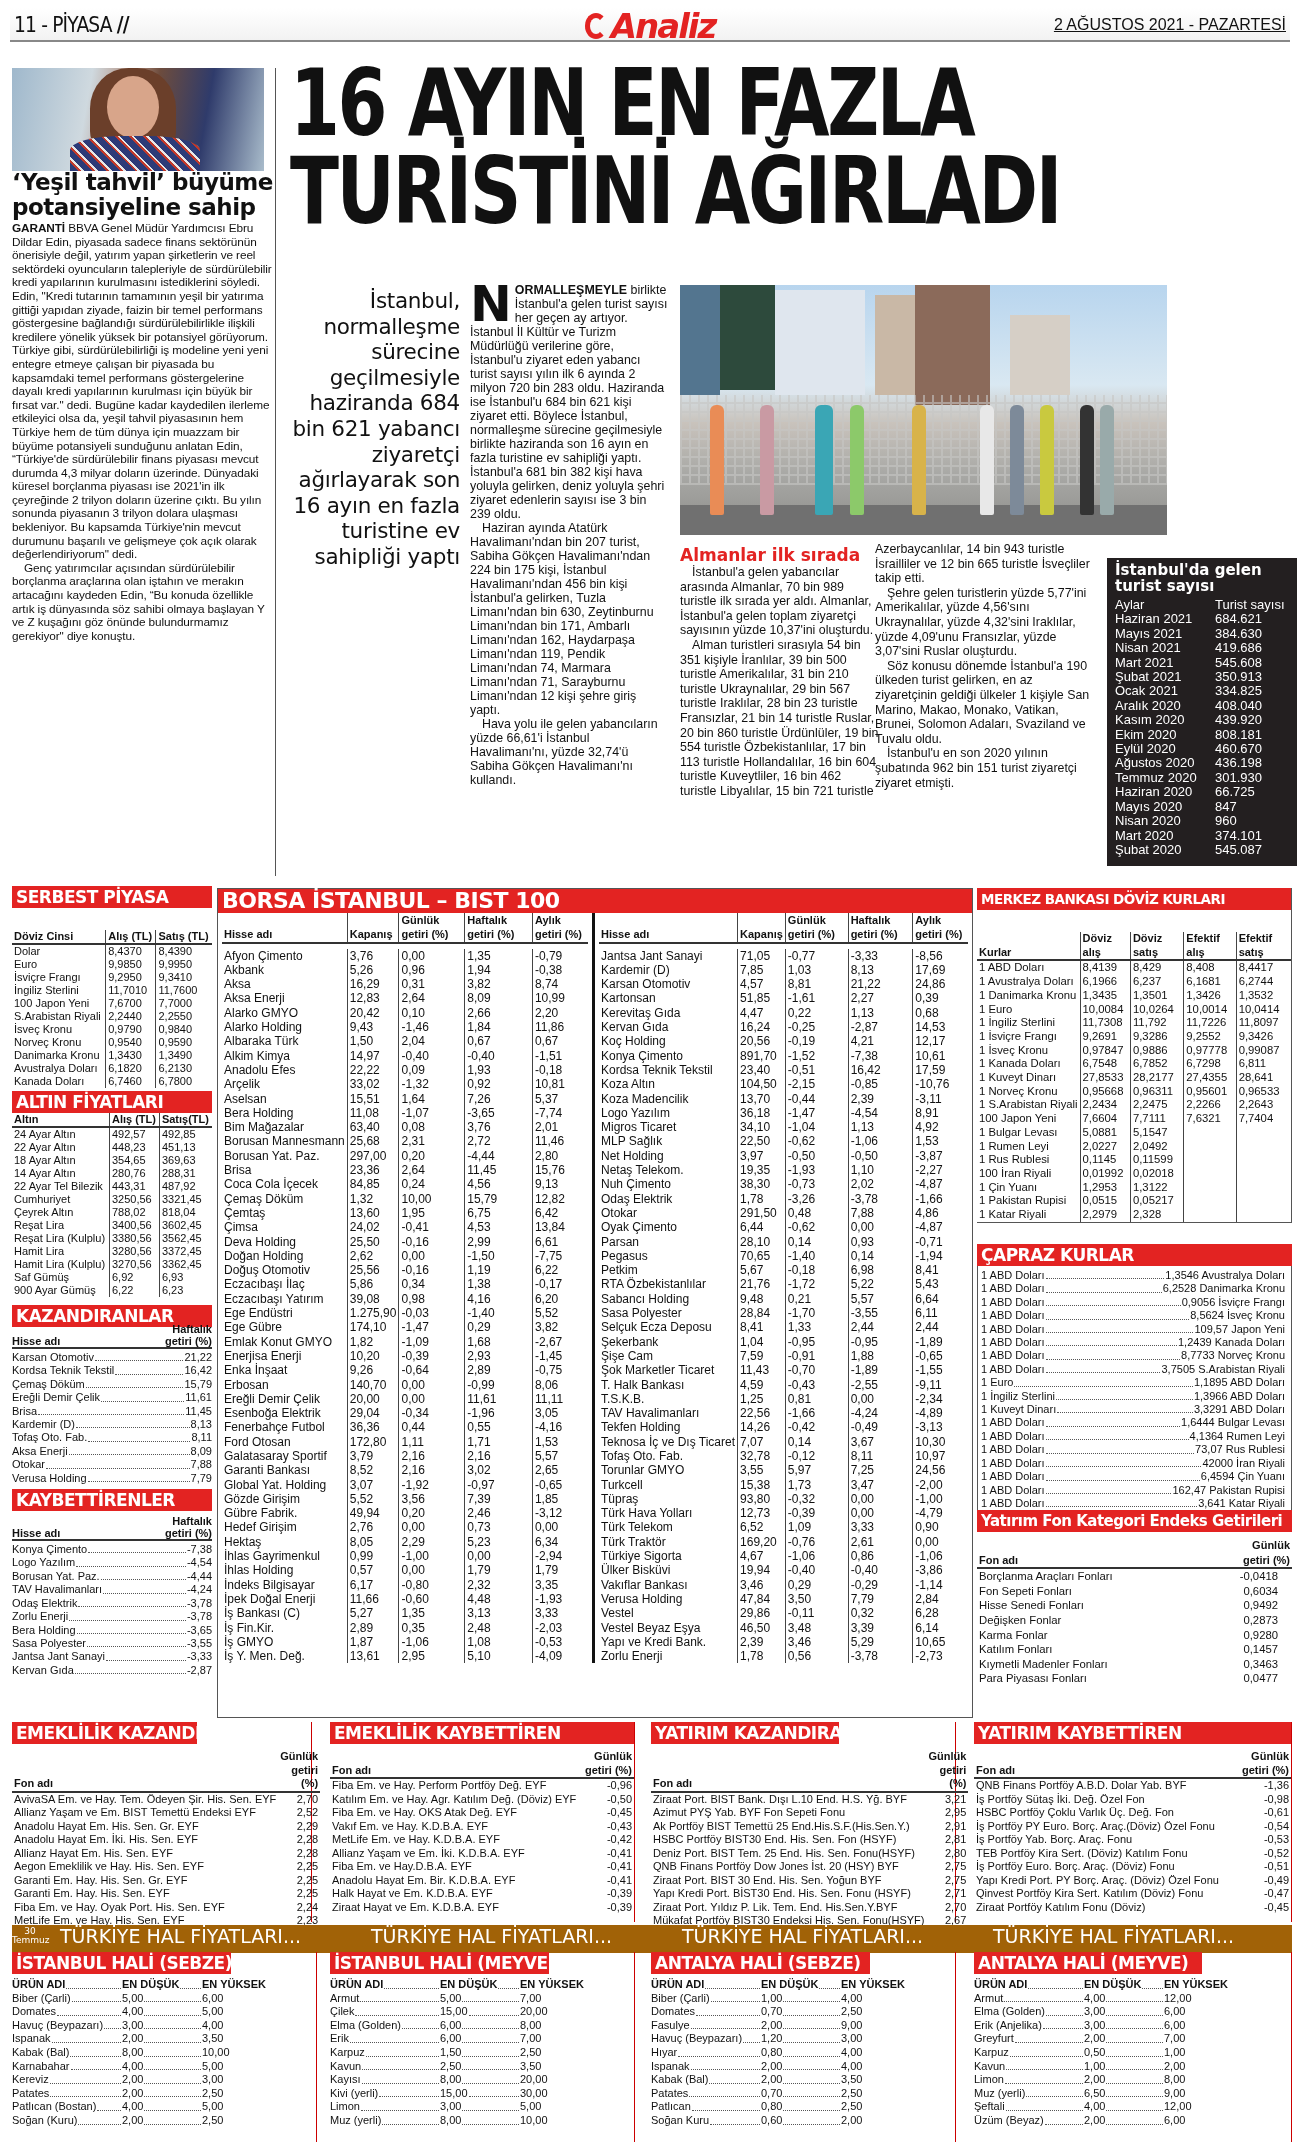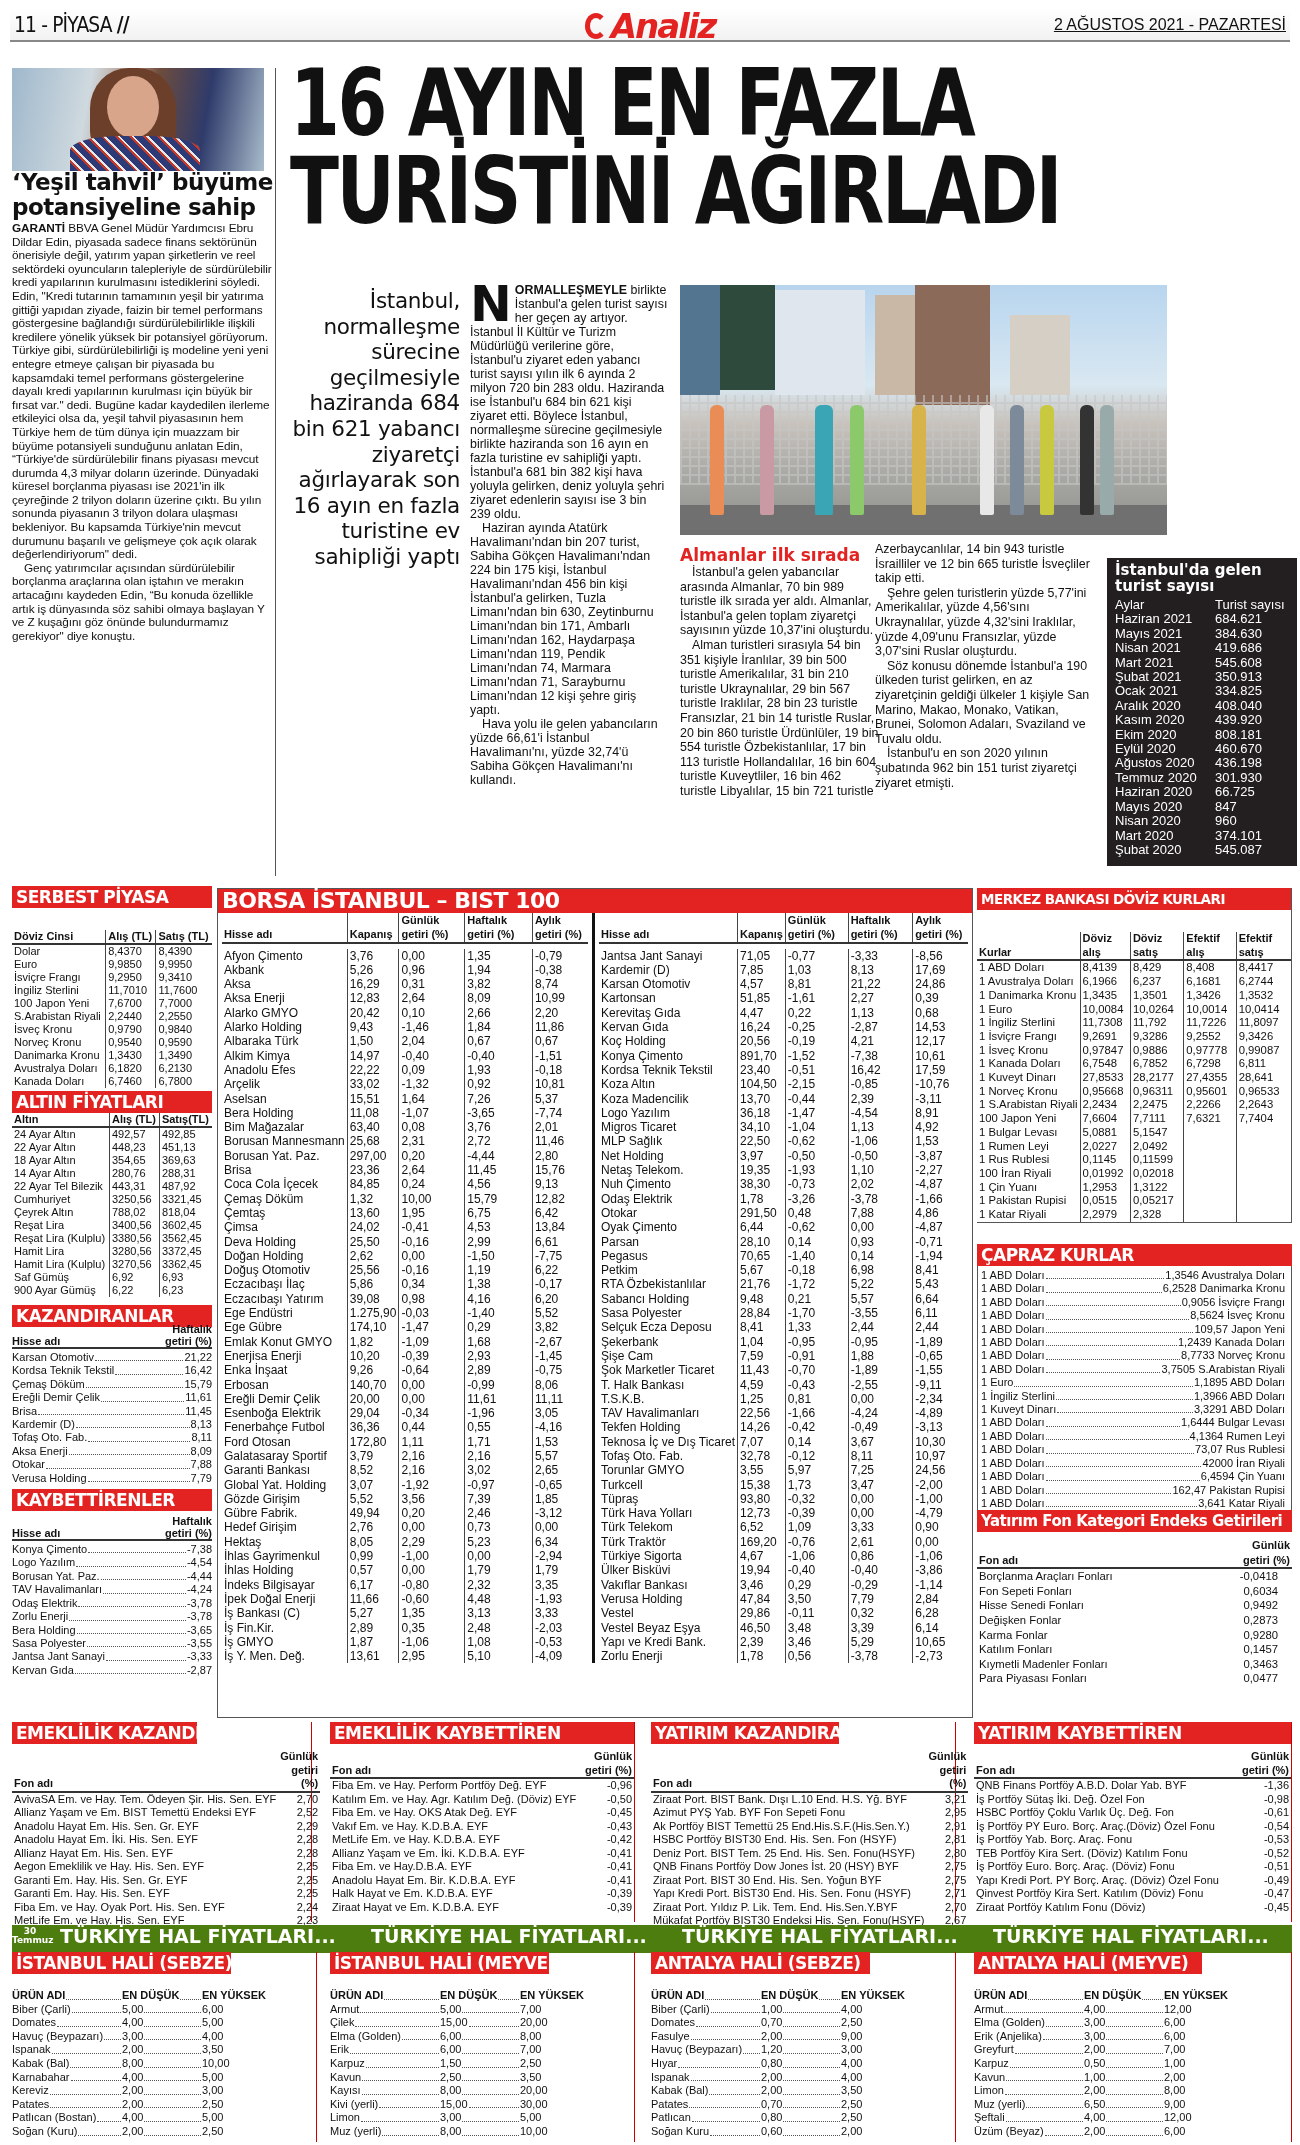--- a/index.html
+++ b/index.html
@@ -80,25 +80,25 @@
 
 .fundbox{position:absolute;top:1722px;height:200px}
 .fundbox .hdr{margin-bottom:6px}
 .fundbox table.dt{font-size:11px;line-height:13.5px}
 .fundbox table.dt td.r,.fundbox table.dt th.r{text-align:right}
 #f1{left:12px;width:300px;border-right:1px solid #c00}
 #f2{left:330px;width:305px;border-right:1px solid #c00}
 #f3{left:651px;width:305px;border-right:1px solid #c00}
 #f4{left:974px;width:318px;border-right:1px solid #c00}
 
-#hal{left:12px;top:1925px;width:1280px;height:28px;background:#4d7c0f;color:#fff;font-family:"DejaVu Sans",sans-serif;font-weight:700;font-size:19px;line-height:22px;display:flex;white-space:nowrap;overflow:hidden}
+#hal{left:12px;top:1925px;width:1280px;height:28px;background:#a16207;color:#fff;font-family:"DejaVu Sans",sans-serif;font-weight:400;font-size:19px;line-height:22px;display:flex;white-space:nowrap;overflow:hidden}
 #hal .dd{font-size:9px;line-height:9px;text-align:center;width:36px;padding-top:2px}
 #hal span.t{width:312px;padding-left:12px}
 .halbox{position:absolute;top:1952px;width:305px;height:190px;border-right:1px solid #c00}
-.halbox .hdr{margin-bottom:15px}
+.halbox .hdr{margin-bottom:4px}
 .halbox .dotrow{font-size:11px;line-height:13.6px}
 .halbox .dotrow .n{width:110px;overflow:hidden;display:flex}
 .halbox .dotrow .n .nn{flex:0 0 auto}
 .halbox .dotrow .n .dd{flex:1;border-bottom:1px dotted #555;margin:0 1px 3px}
 .halbox .dotrow .lo{width:80px;display:flex}
 .halbox .dotrow .lo .dd{flex:1;border-bottom:1px dotted #555;margin:0 1px 3px}
 .halbox .dotrow .hi{width:auto}
 .halbox .hrow{font-weight:bold}
 #h1{left:12px}
 #h2{left:330px}

